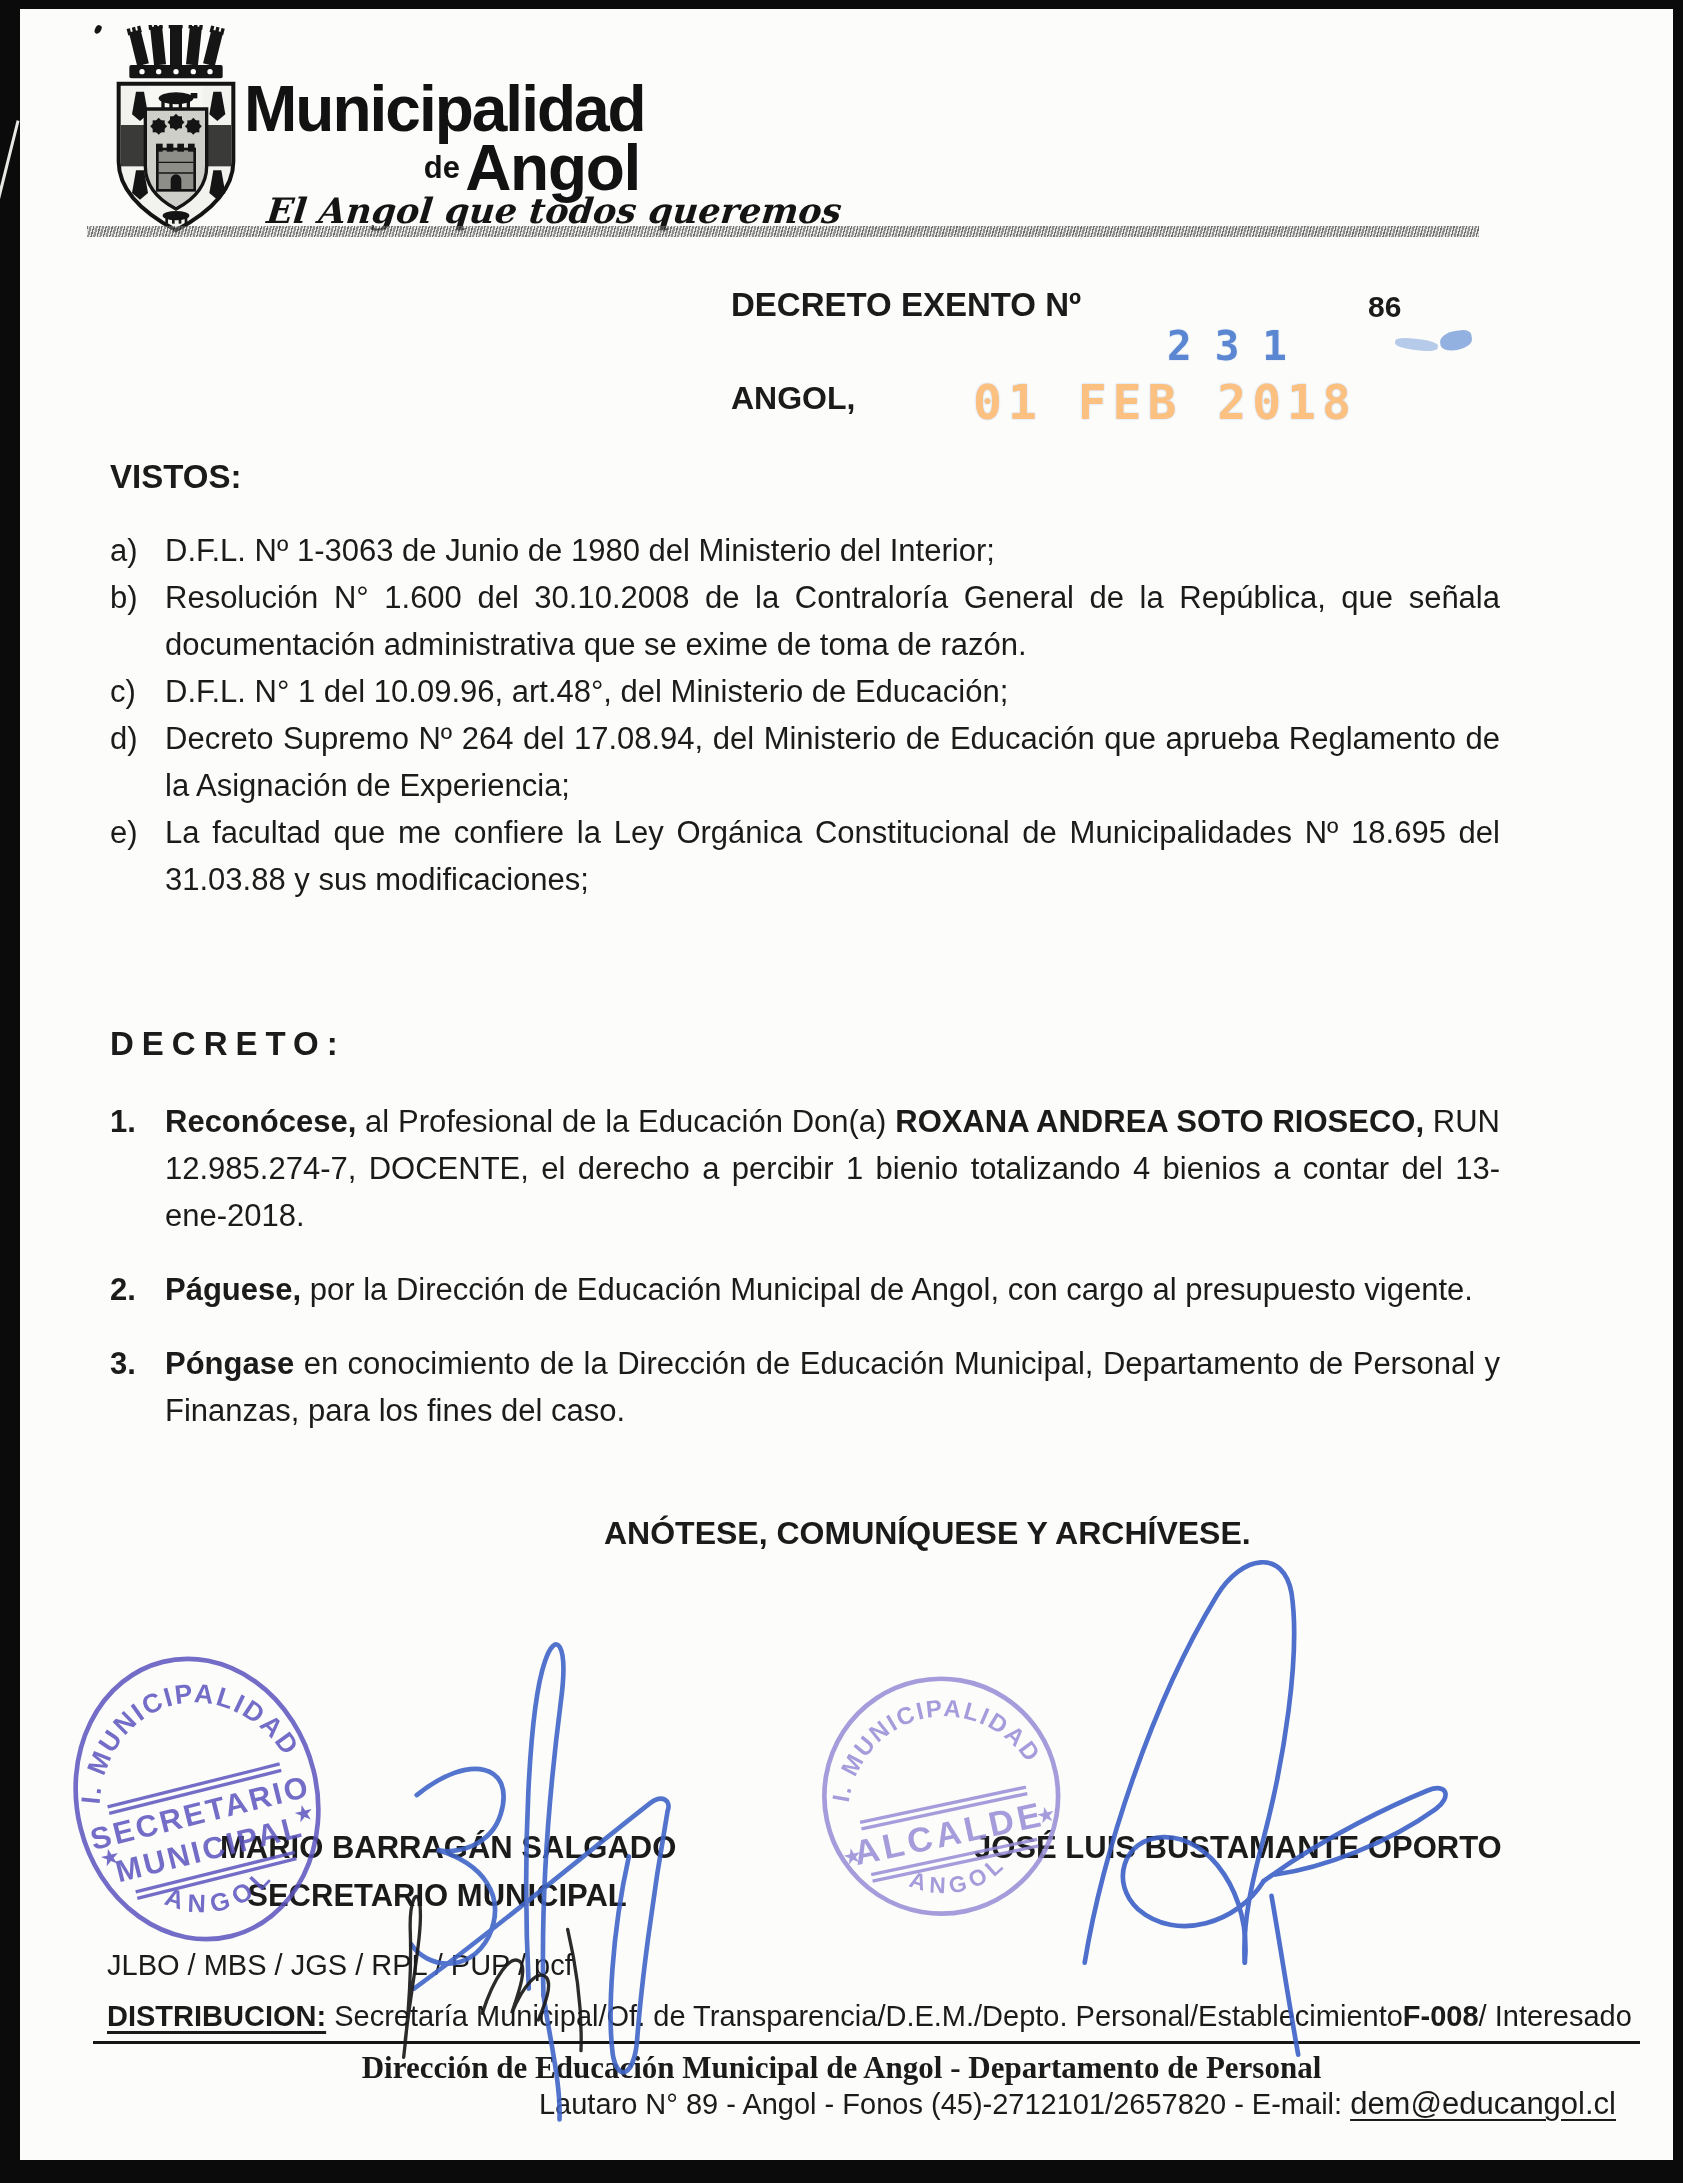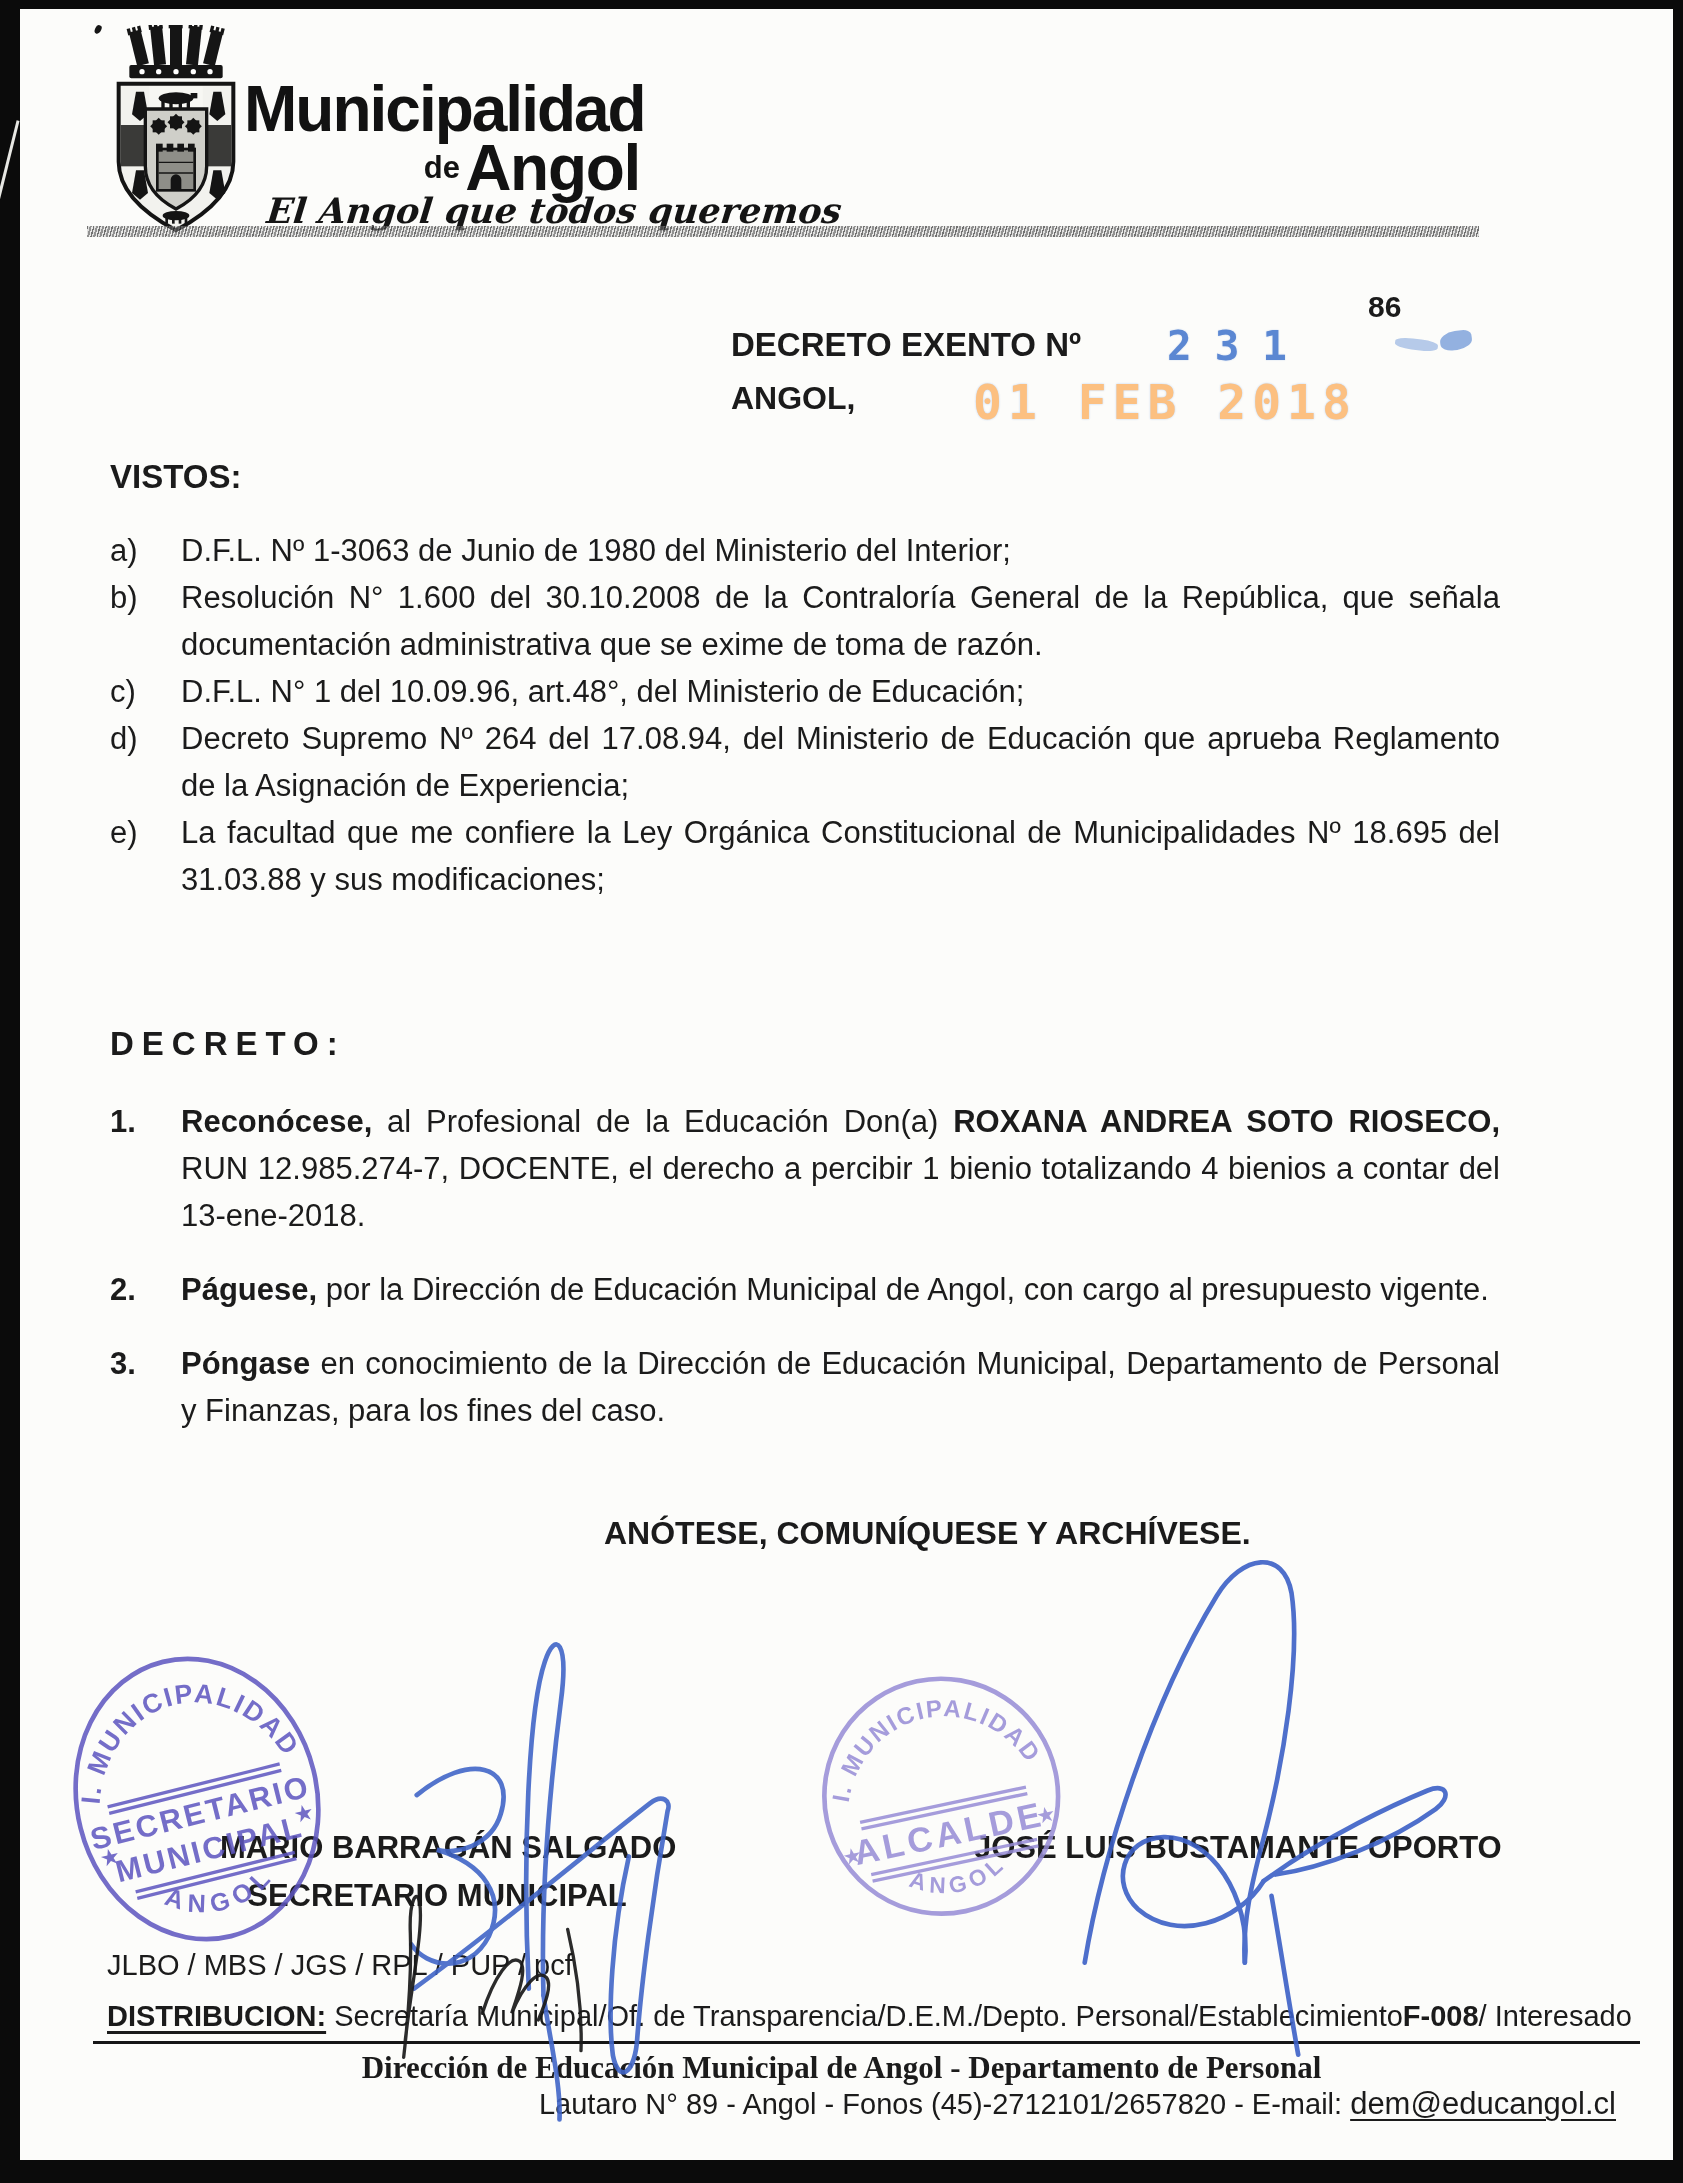--- a/index.html
+++ b/index.html
@@ -12,37 +12,37 @@
   .brand2{left:244px;top:131px;width:396px;text-align:right;z-index:2;color:#121212;white-space:nowrap;}
   .brand2 .de{font-size:31px;font-weight:800;vertical-align:12px;margin-right:5.3px;}
   .brand2 .angol{font-size:64px;font-weight:900;letter-spacing:-1.3px;}
   .slogan{left:267px;top:190px;font-family:"DejaVu Serif",serif;font-style:italic;font-weight:bold;
           font-size:35px;color:#141414;transform:skewX(-6deg);z-index:2;white-space:nowrap;}
   .band{left:87px;top:226px;width:1392px;height:11.3px;z-index:2;opacity:.85;
         background:repeating-linear-gradient(105deg,rgba(60,60,60,.85) 0 1.3px,rgba(185,185,185,.5) 1.3px 2.7px,rgba(95,95,95,.8) 2.7px 4.7px,rgba(205,205,205,.45) 4.7px 6px);}
   .ink-dot{left:95px;top:25px;width:6px;height:9.3px;background:#161616;border-radius:50% 40% 60% 50%;transform:rotate(24deg);z-index:3;}
   .scratch{left:2.7px;top:119px;width:3.3px;height:112px;background:#e8e8e4;transform:rotate(14deg);z-index:2;}
   
-  .doc-title{left:731px;top:286px;font-size:33px;font-weight:700;z-index:2;white-space:nowrap;margin-top:40px;}
+  .doc-title{left:731px;top:286px;font-size:33px;font-weight:700;z-index:2;white-space:nowrap;}
   .corner-num{left:1368px;top:290px;font-size:30px;font-weight:700;z-index:2;}
   .num-stamp{left:1167px;top:322px;font-family:"DejaVu Sans Mono",monospace;font-size:41px;font-weight:bold;
              color:#4577cd;letter-spacing:23px;opacity:.88;z-index:3;text-shadow:0 0 1.3px rgba(69,119,205,.5);}
   .smudge1{left:1395px;top:339px;width:43px;height:10.7px;background:#6f97d8;opacity:.5;border-radius:40%;transform:rotate(7deg);z-index:3;}
   .smudge2{left:1440px;top:331px;width:32px;height:18.7px;background:#5b88d2;opacity:.65;border-radius:50% 30% 50% 40%;transform:rotate(-8deg);z-index:3;}
   .place{left:731px;top:380px;font-size:32px;font-weight:700;z-index:2;}
   .date-stamp{left:973px;top:374px;font-family:"DejaVu Sans Mono",monospace;font-size:48px;font-weight:bold;
               color:#fdba74;letter-spacing:6px;opacity:.9;z-index:3;text-shadow:0 0 2px rgba(74,128,212,.45);white-space:nowrap;}
   
   .sect-head{left:110px;top:458px;font-size:33px;font-weight:700;z-index:2;}
   .list{left:110px;width:1390px;z-index:2;font-size:31px;line-height:47px;}
   .vlist{top:527px;}
   .dhead{left:110px;top:1025px;font-size:33px;font-weight:700;letter-spacing:8px;z-index:2;}
   .dlist{top:1098px;}
   .item{display:grid;grid-template-columns:55px 1fr;align-items:start;}
-  .item .txt{text-align:justify;margin-left:16px;}
+  .item .txt{text-align:justify;}
   .dlist .item{margin-bottom:27px;}
   .dlist .item:last-child{margin-bottom:0;}
   .dlist .item.gap2{margin-top:2px;}
   .dlist .item.gap3{margin-top:10px;}
   .dlist .num{font-weight:700;}
   .b{font-weight:700;}
   .closing{left:604px;top:1515px;font-size:32px;font-weight:700;z-index:2;white-space:nowrap;}
   
   .stamp{z-index:5;opacity:.85;}
   .stamp-left{left:67px;top:1649px;transform:rotate(-14deg);}

